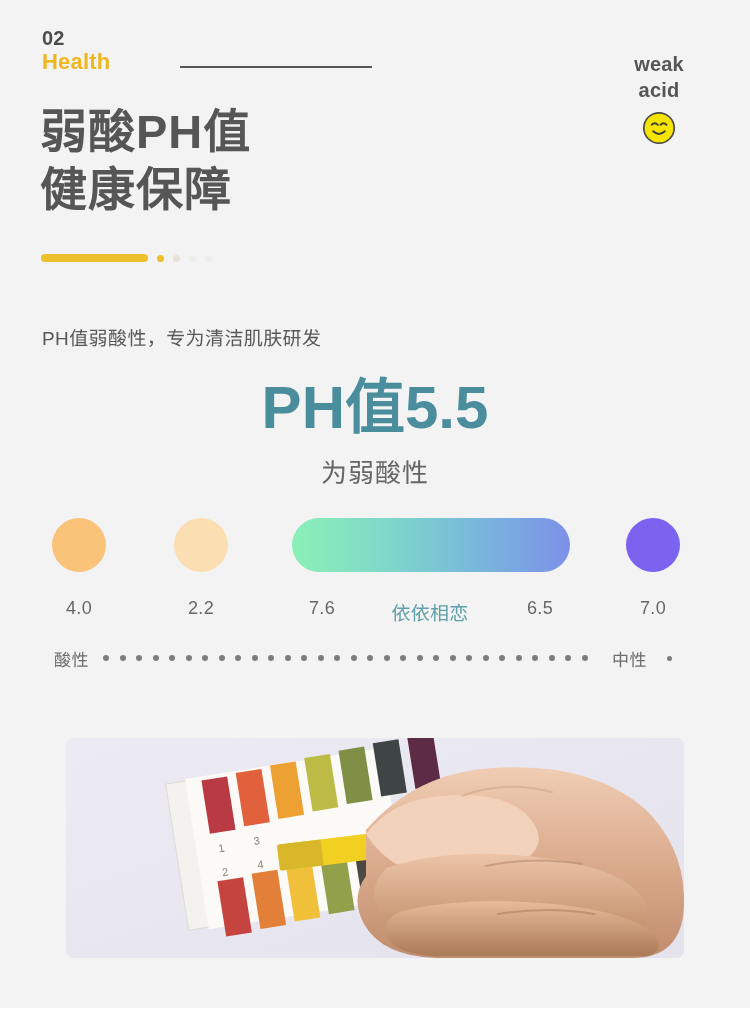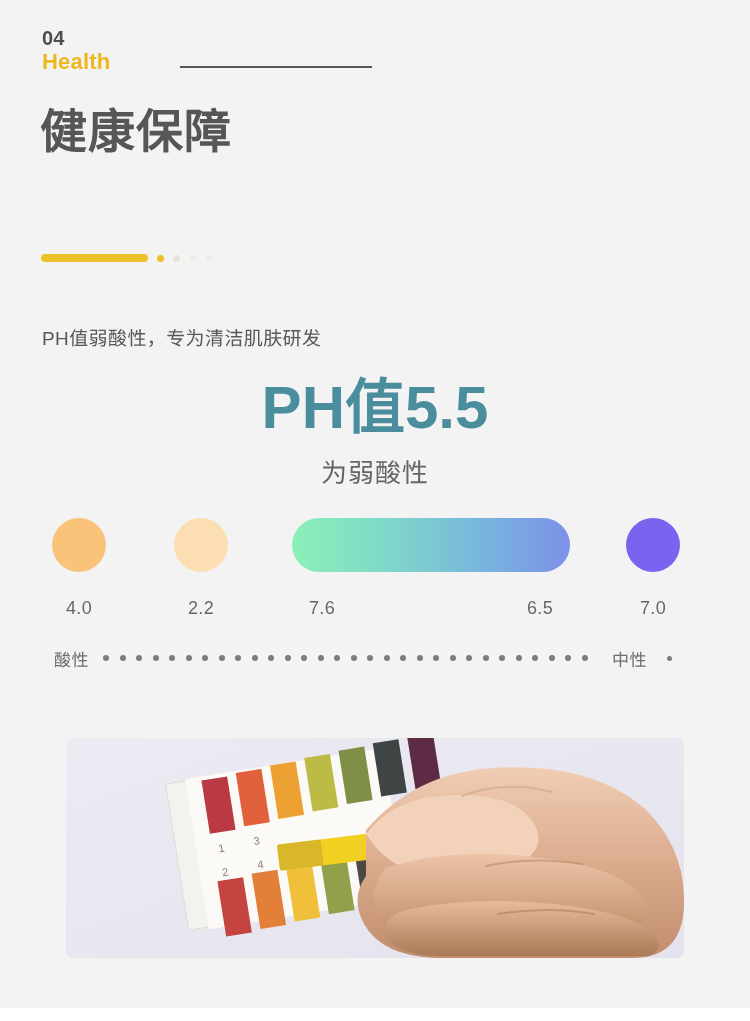--- a/index.html
+++ b/index.html
@@ -253,27 +253,38 @@
     background:#e9e7ef;
   }
   .photo svg { display:block; width:100%; height:100%; }
 </style>
 </head>
 <body>
 
 <div id="page">
 
   <div class="eyebrow">
-    <span class="eyebrow-number">04</span>
+    <span class="eyebrow-number">02</span>
     <span class="eyebrow-word">Health</span>
   </div>
   <div class="eyebrow-rule"></div>
 
+  <div class="weakacid">
+    <span class="weakacid-line">weak</span>
+    <span class="weakacid-line">acid</span>
+    <svg class="smiley" width="34" height="34" viewBox="0 0 34 34">
+      <circle cx="17" cy="17" r="15.2" fill="#f5e400" stroke="#4a4a4a" stroke-width="1.7"></circle>
+      <path d="M9.6 13.8 q3.1 -3.2 6.2 0" fill="none" stroke="#3d3d3d" stroke-width="1.9" stroke-linecap="round"></path>
+      <path d="M18.4 13.8 q3.1 -3.2 6.2 0" fill="none" stroke="#3d3d3d" stroke-width="1.9" stroke-linecap="round"></path>
+      <path d="M11.2 20.2 q5.8 5.4 11.6 0" fill="none" stroke="#3d3d3d" stroke-width="1.9" stroke-linecap="round"></path>
+    </svg>
+  </div>
 
   <div class="title">
+    <span class="title-line">弱酸PH值</span>
     <span class="title-line">健康保障</span>
   </div>
 
   <div class="progress">
     <span class="progress-bar"></span>
     <span class="progress-dot"></span>
     <span class="progress-dot faint"></span>
     <span class="progress-dot faint2"></span>
     <span class="progress-dot faint2"></span>
   </div>
@@ -287,20 +298,21 @@
     <div class="marker dot-marker m-40"></div>
     <div class="marker dot-marker m-50"></div>
     <div class="marker pill-marker"></div>
     <div class="marker dot-marker m-70"></div>
   </div>
 
   <div class="scale-labels">
     <span class="scale-label sl-40">4.0</span>
     <span class="scale-label sl-50">2.2</span>
     <span class="scale-label sl-55">7.6</span>
+    <span class="scale-label sl-mid">依依相恋</span>
     <span class="scale-label sl-65">6.5</span>
     <span class="scale-label sl-70">7.0</span>
   </div>
 
   <div class="dotrow">
     <span class="dotrow-label acid">酸性</span>
     <span class="dotline" id="dotline">
         <i style="background: rgb(125, 125, 125);"></i>
         <i style="background: rgb(125, 125, 125);"></i>
         <i style="background: rgb(125, 125, 125);"></i>

